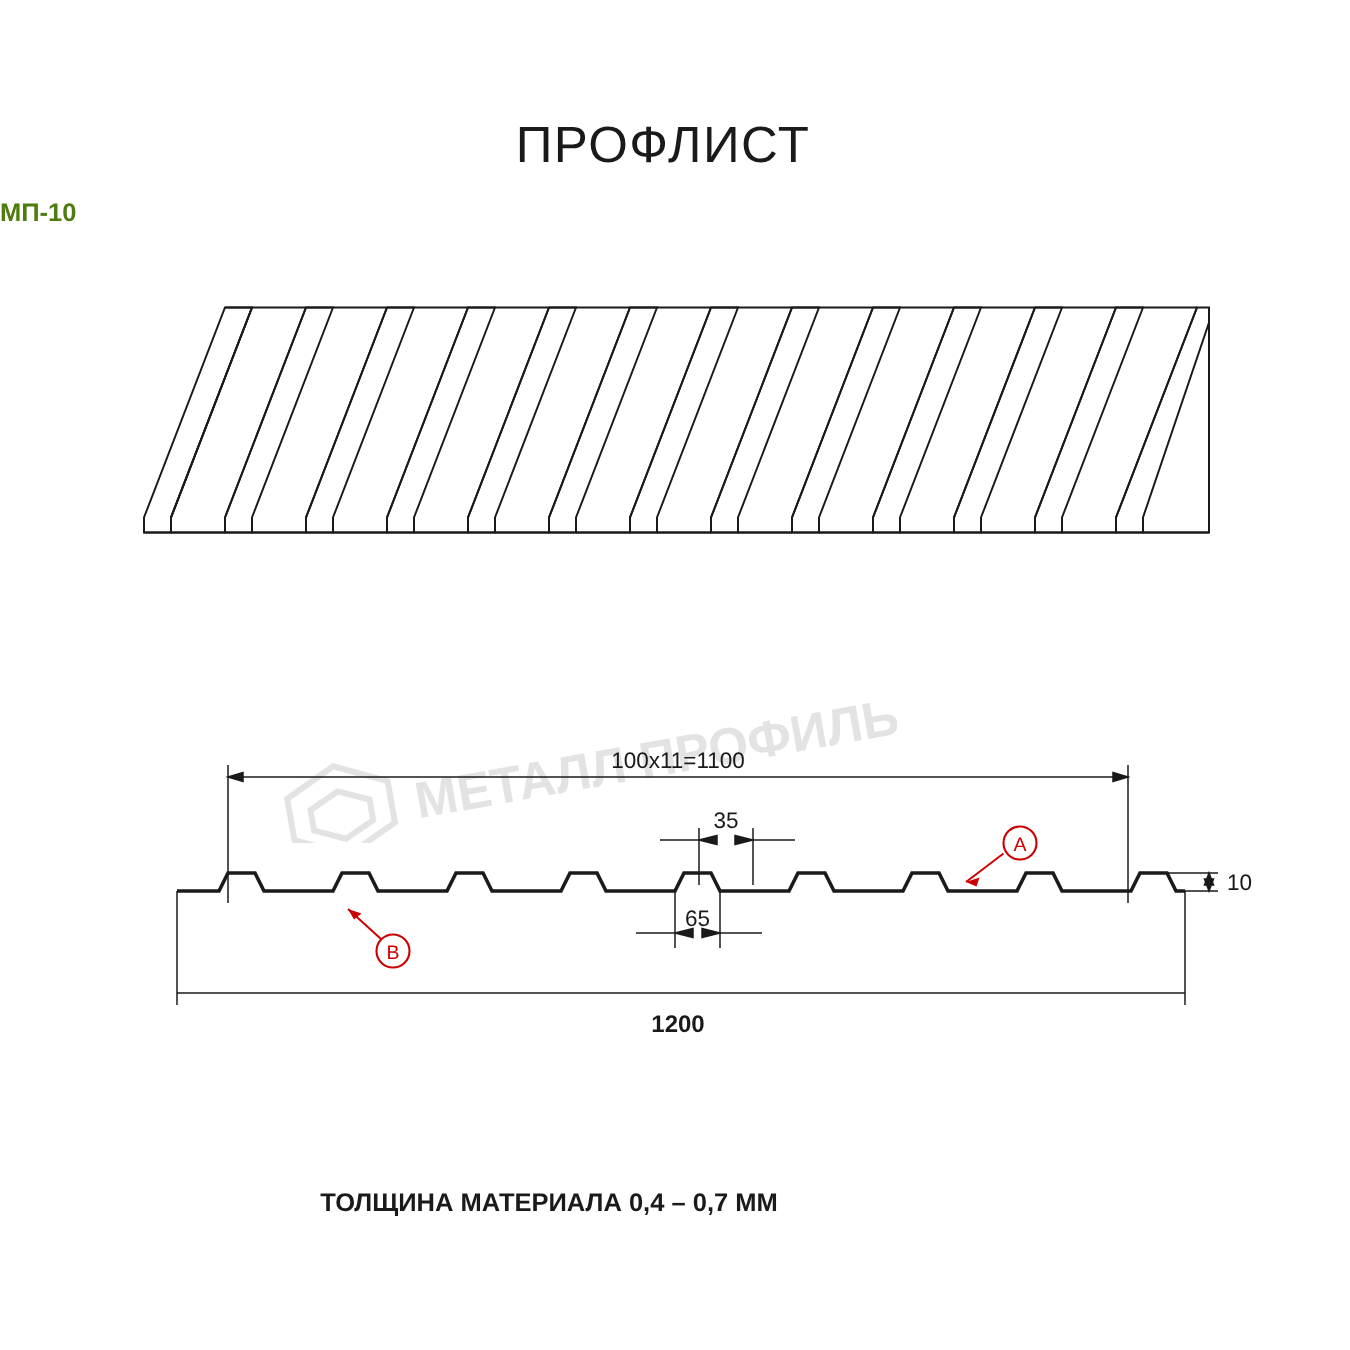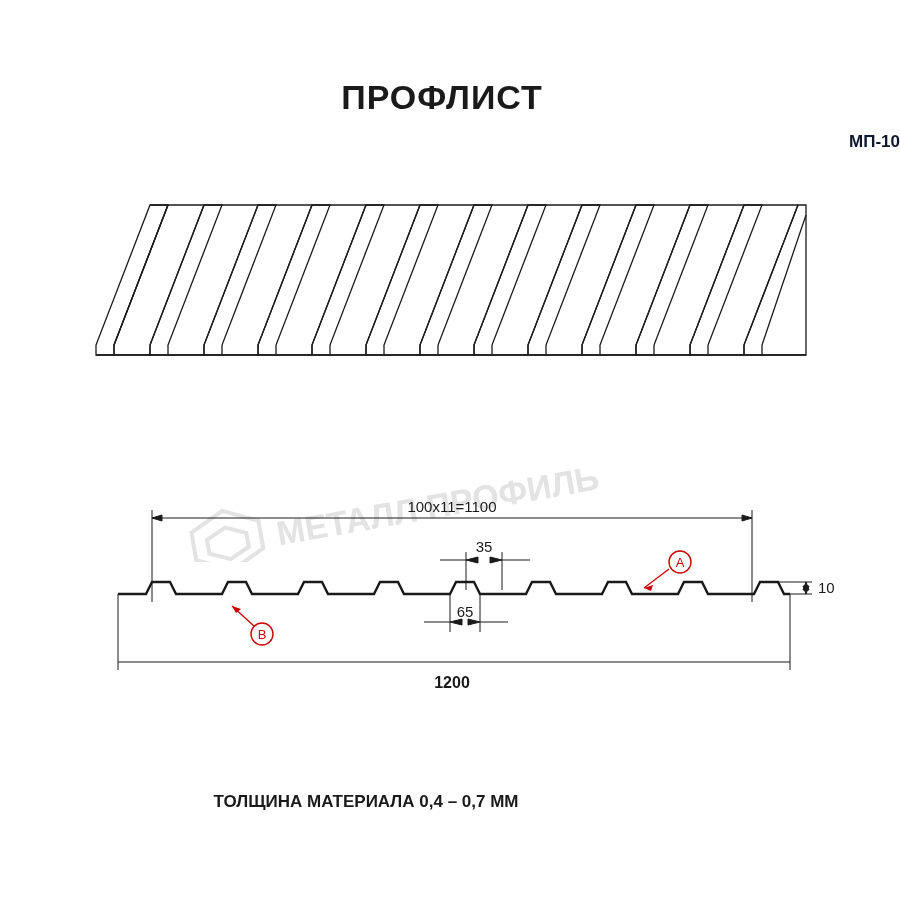--- a/index.html
+++ b/index.html
@@ -20,33 +20,33 @@
     width: 900px;
     height: 900px;
   }
   .title {
     position: absolute;
     left: 0;
     top: 78px;
     width: 884px;
     text-align: center;
     font-size: 34px;
-    font-weight: bold;
+    font-weight: normal;
     letter-spacing: 1px;
     color: #1a1a1a;
   }
   .subtitle {
     position: absolute;
     left: 0;
     top: 132px;
     width: 900px;
-    text-align: right;
+    text-align: left;
     font-size: 17px;
     font-weight: bold;
-    color: #0f172a;
+    color: #4d7c0f;
   }
   .footer-note {
     position: absolute;
     left: 0;
     top: 792px;
     width: 732px;
     text-align: center;
     font-size: 17px;
     font-weight: bold;
     color: #1a1a1a;

